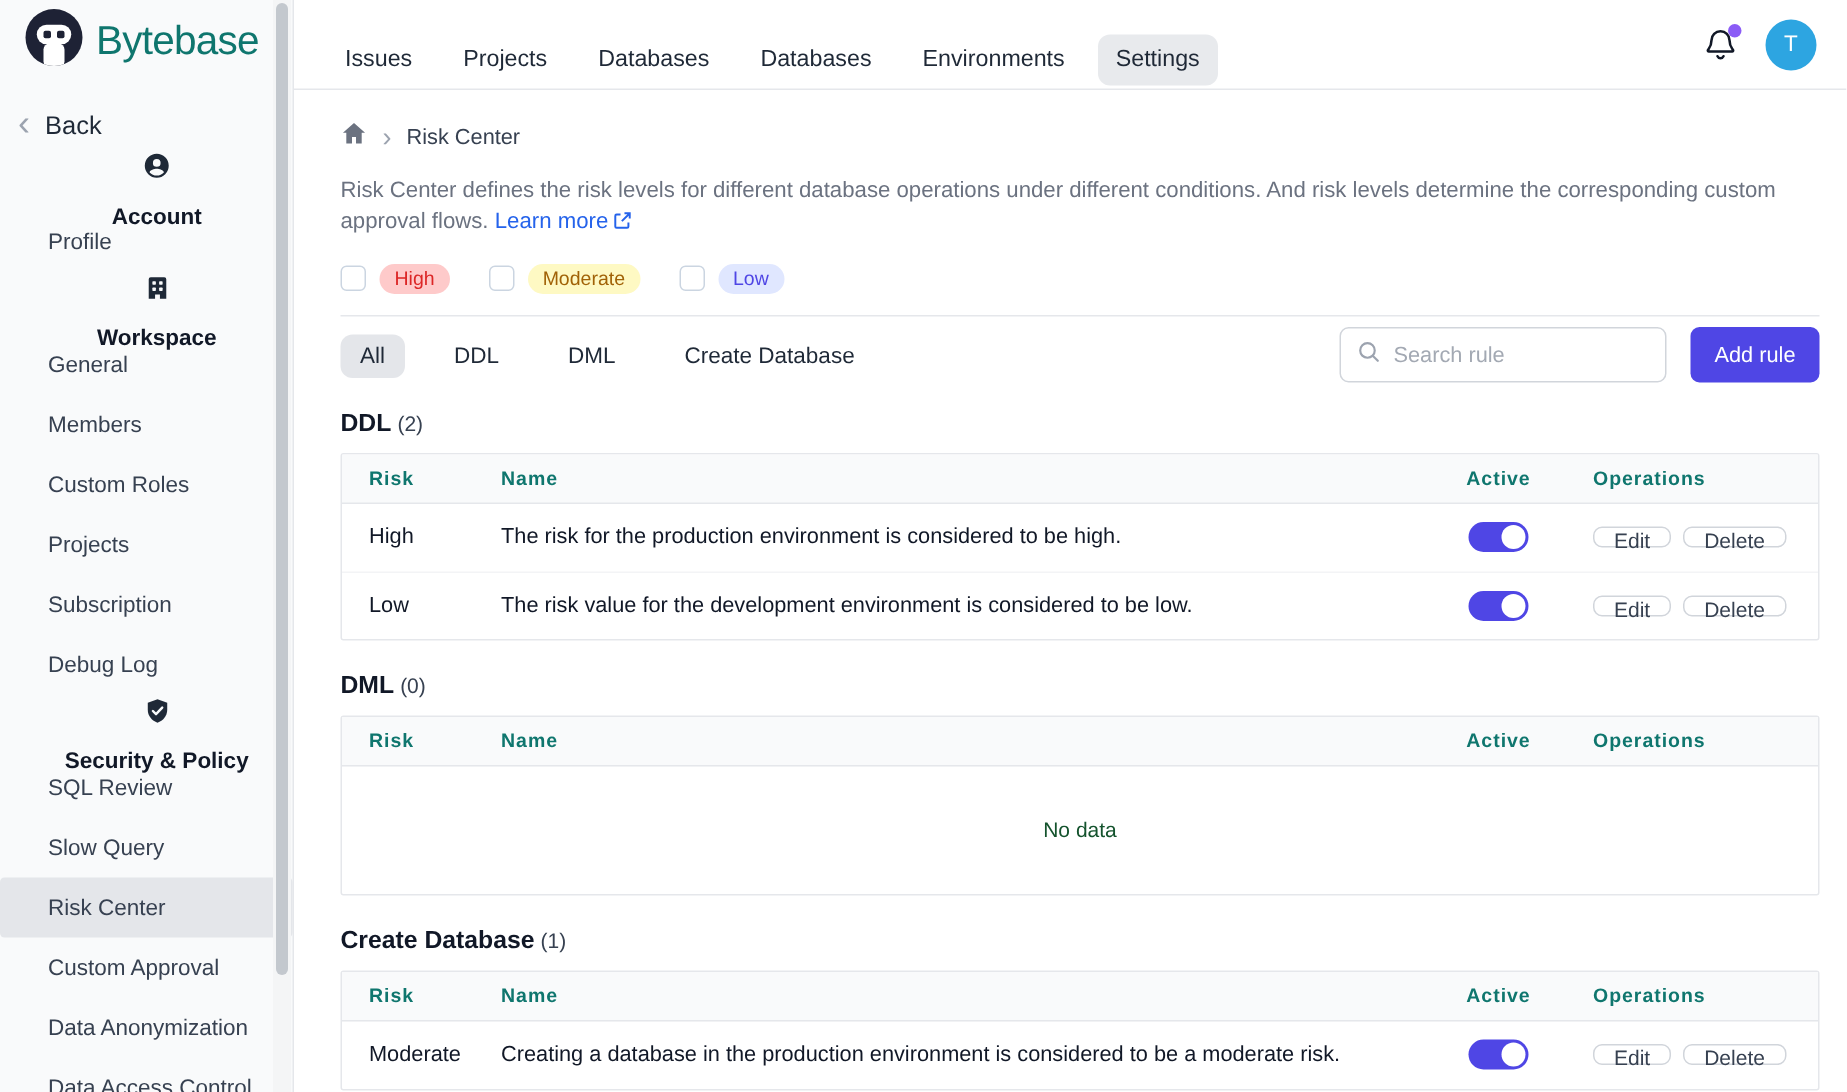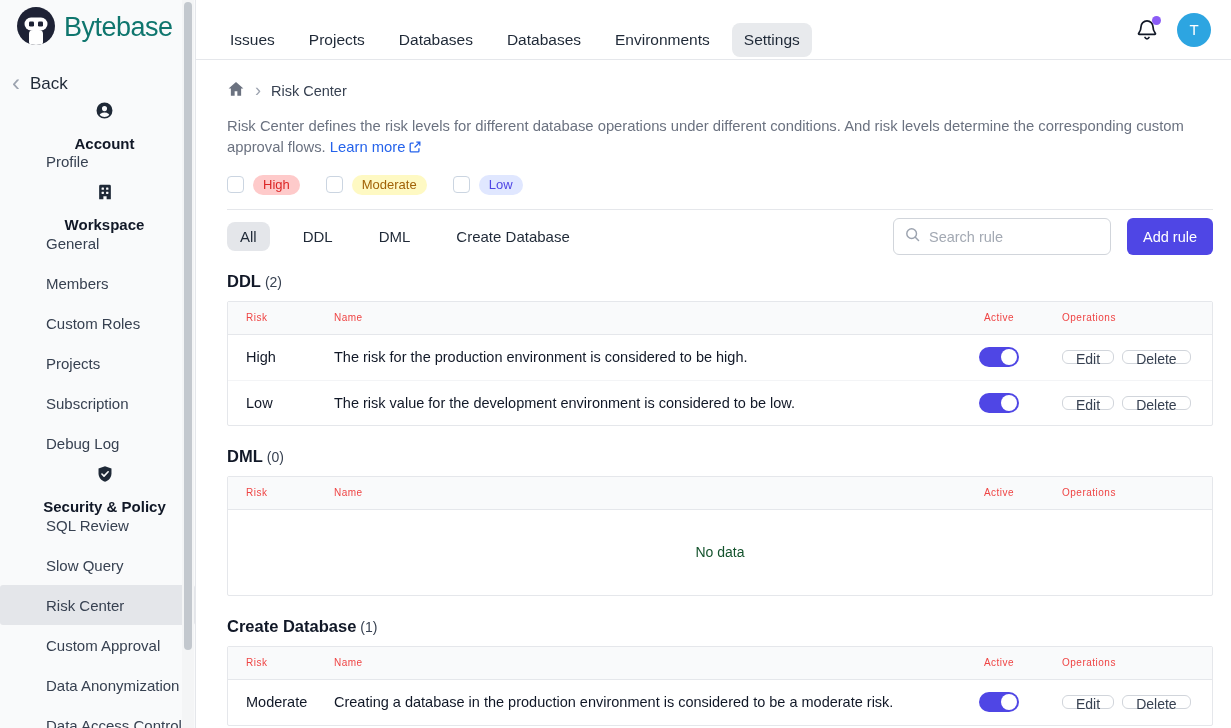--- a/index.html
+++ b/index.html
@@ -8,21 +8,21 @@
 
   
   .sidebar { position:relative; width:196px; height:728px; background:#f9fafb; border-right:1px solid #e5e7eb; flex:0 0 196px; }
   .sb-scroll { position:absolute; top:0; right:1px; width:12px; height:728px; background:#f4f5f6; }
   .sb-thumb { position:absolute; top:2px; left:2px; width:8px; height:648px; border-radius:4px; background:#c3c8ce; }
   .logo-row { display:flex; align-items:center; gap:8px; padding:10px 0 10px 16px; height:55px; }
   .logo-text { font-size:27px; font-weight:400; letter-spacing:-0.5px; color:#0f766e; }
   .back-row { display:flex; align-items:center; gap:10px; padding:18px 0 4px 12px; height:44px; font-size:17px; color:#1f2937; cursor:pointer; }
   .back-chev { color:#9ca3af; font-size:24px; line-height:1; margin-top:-3px; }
   .sb-group-header { display:flex; align-items:center; gap:12px; height:40px; padding-left:14px; font-size:15px; font-weight:700; color:#111827;flex-direction:column; }
-  .sb-item { display:flex; align-items:center; height:40px; padding-left:46px; font-size:15px; color:#374151; cursor:pointer; border-radius:3px; }
+  .sb-item { display:flex; align-items:center; height:40px; padding-left:32px; font-size:15px; color:#374151; cursor:pointer; border-radius:3px; }
   .sb-item.active { background:#e4e6ea; }
   .sb-group { margin-top:2px; }
 
   
   .main { flex:1; display:flex; flex-direction:column; min-width:0; }
   .topnav { height:60px; border-bottom:1px solid #e5e7eb; display:flex; align-items:center; padding:0 20px 0 22px; background:#fff; }
   .nav-links { display:flex; align-items:center; gap:10px; }
   .nav-link { font-size:15.5px; color:#1f2937; padding:8px 12px; border-radius:8px; cursor:pointer; white-space:nowrap;margin-top:20px; }
   .nav-link.active { background:#e8eaed; }
   .nav-right { margin-left:auto; display:flex; align-items:center; gap:18px; }
@@ -54,21 +54,21 @@
   .tabs { display:flex; align-items:center; gap:20px; margin-top:12px; }
   .tab { font-size:15px; color:#1f2937; padding:6px 13px; border-radius:8px; cursor:pointer; white-space:nowrap; }
   .tab.active { background:#e4e6ea; }
 
   .section-title { margin:21px 0 10px; font-size:16.5px; font-weight:700; color:#111827; }
   .section-count { font-weight:400; font-size:14px; color:#374151; margin-left:4px; }
 
   .tbl { border:1px solid #e5e7eb; border-radius:2px; background:#fff; }
   .thead, .trow { display:grid; grid-template-columns:106px 1fr 110px 158px; align-items:center; }
   .thead { background:#f9fafb; height:33px; border-bottom:1px solid #e5e7eb; }
-  .th { font-size:10px; letter-spacing:0.05em; color:#ef4444; font-weight:400; }
+  .th { font-size:13px; letter-spacing:0.05em; color:#0f766e; font-weight:700; }
   .th.risk, .td.risk { padding-left:18px; }
   .th.active-col, .td.active-col { text-align:center; display:flex; justify-content:center; }
   .th.ops, .td.ops { padding-left:8px; }
   .trow { height:45px; }
   .trow + .trow { border-top:1px solid #f3f4f6; }
   .td { font-size:14.5px; color:#111827; }
   .td.ops { display:flex; gap:8px; }
   .btn-secondary { height:14px; padding:0 13px; background:#fff; border:1px solid #d1d5db; border-radius:6px; font-size:14px; color:#374151; font-family:"Liberation Sans",sans-serif; cursor:pointer; }
   .toggle { width:40px; height:20px; border-radius:999px; background:#4f46e5; position:relative; cursor:pointer; }
   .toggle .knob { position:absolute; top:2px; right:2px; width:16px; height:16px; border-radius:50%; background:#fff; }

